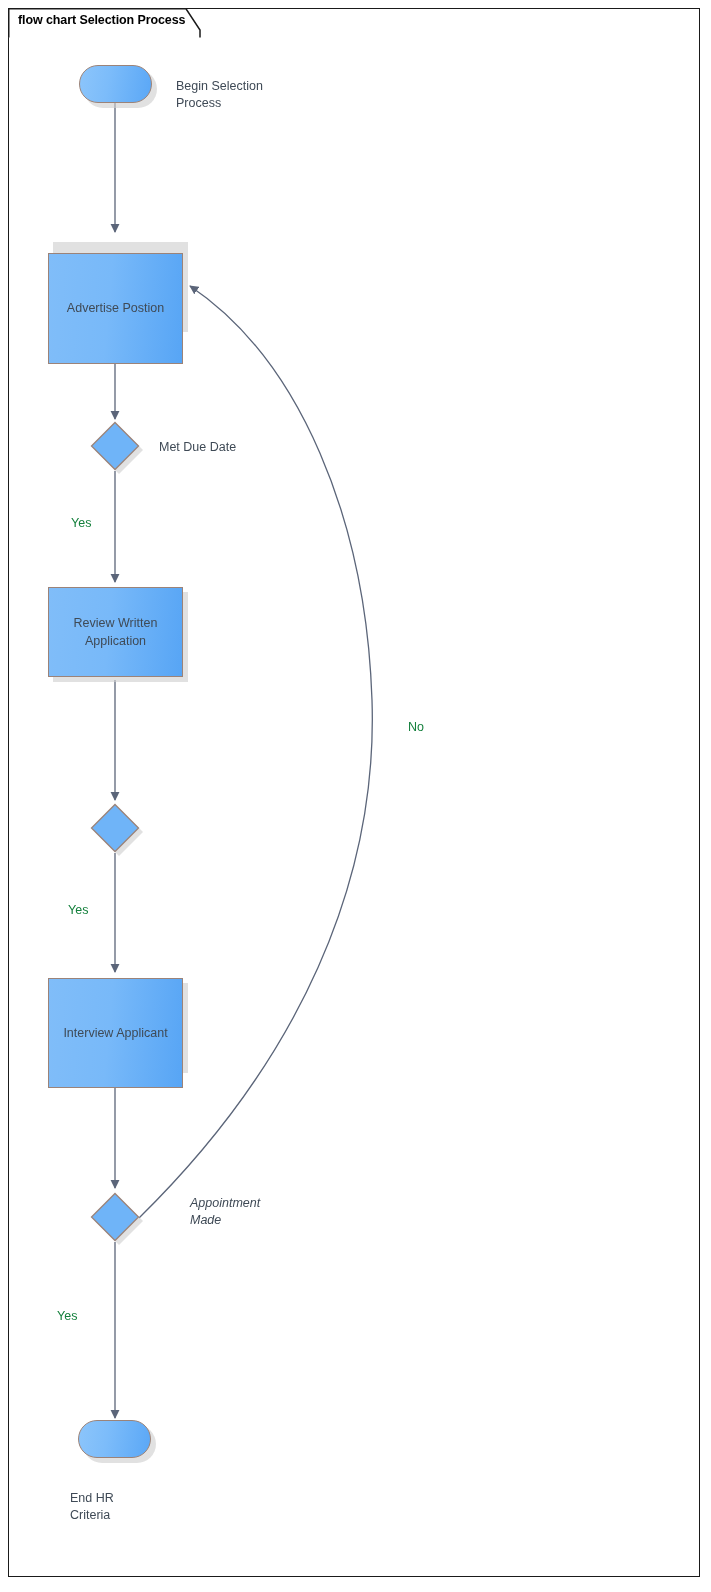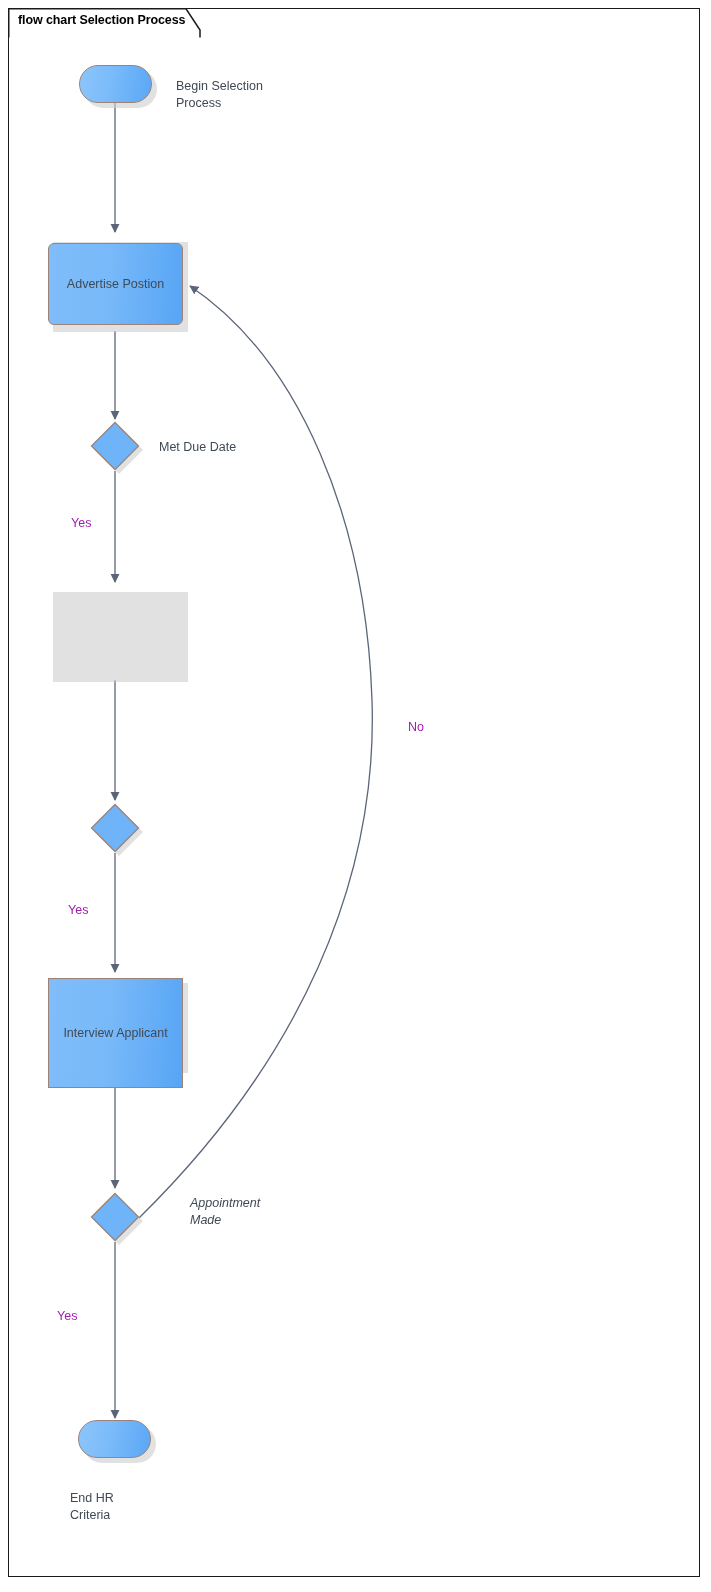--- a/index.html
+++ b/index.html
@@ -107,21 +107,21 @@
   .ext-label {
     position: absolute;
     font-size: 12.5px;
     color: #3f4a56;
     line-height: 1.32;
     white-space: pre-line;
   }
   .edge-label {
     position: absolute;
     font-size: 12.5px;
-    color: #a21caf;
+    color: #15803d;
     white-space: nowrap;
   }
 </style>
 </head>
 <body>
 
 <div id="canvas">
 
   <div id="frame"></div>
 
@@ -155,33 +155,37 @@
 
     <path d="M 139 1218 C 300 1060, 378 880, 372 700 C 366 520, 300 360, 190 286" fill="none" stroke="#5b6579" stroke-width="1.3" marker-end="url(#arrow)"></path>
   </svg>
 
   <div class="shadow" style="left:84px; top:70px; width:73px; height:38px; border-radius:100px;"></div>
   <div class="node terminator" style="left:79px; top:65px; width:73px; height:38px;"></div>
   <div class="ext-label" style="left:176px; top:78px; width:140px;">Begin Selection
 Process</div>
 
   <div class="shadow" style="left:53px; top:242px; width:135px; height:90px;"></div>
-  <div class="node process" style="left:48px; top:243px; width:135px; height:82px;border-radius:6px;">
+  <div class="node process" style="left:48px; top:253px; width:135px; height:111px;">
     <div class="node-label-inside">Advertise Postion</div>
   </div>
 
   <div class="diamond-wrap" style="left:90px; top:421px; width:50px; height:50px;">
     <svg width="56" height="56" viewBox="0 0 56 56" style="position:absolute;left:0;top:0;">
       <polygon points="29,5 53,29 29,53 5,29" fill="#cfcfcf" opacity="0.62"></polygon>
       <polygon points="25,1.5 48.5,25 25,48.5 1.5,25" fill="#6fb4f8" stroke="#9b8379" stroke-width="1.3"></polygon>
     </svg>
   </div>
   <div class="ext-label" style="left:159px; top:439px; width:150px;">Met Due Date</div>
 
   <div class="shadow" style="left:53px; top:592px; width:135px; height:90px;"></div>
+  <div class="node process" style="left:48px; top:587px; width:135px; height:90px;">
+    <div class="node-label-inside">Review Written
+Application</div>
+  </div>
 
   <div class="diamond-wrap" style="left:90px; top:803px; width:50px; height:50px;">
     <svg width="56" height="56" viewBox="0 0 56 56" style="position:absolute;left:0;top:0;">
       <polygon points="29,5 53,29 29,53 5,29" fill="#cfcfcf" opacity="0.62"></polygon>
       <polygon points="25,1.5 48.5,25 25,48.5 1.5,25" fill="#6fb4f8" stroke="#9b8379" stroke-width="1.3"></polygon>
     </svg>
   </div>
 
   <div class="shadow" style="left:53px; top:983px; width:135px; height:90px;"></div>
   <div class="node process" style="left:48px; top:978px; width:135px; height:110px;">

